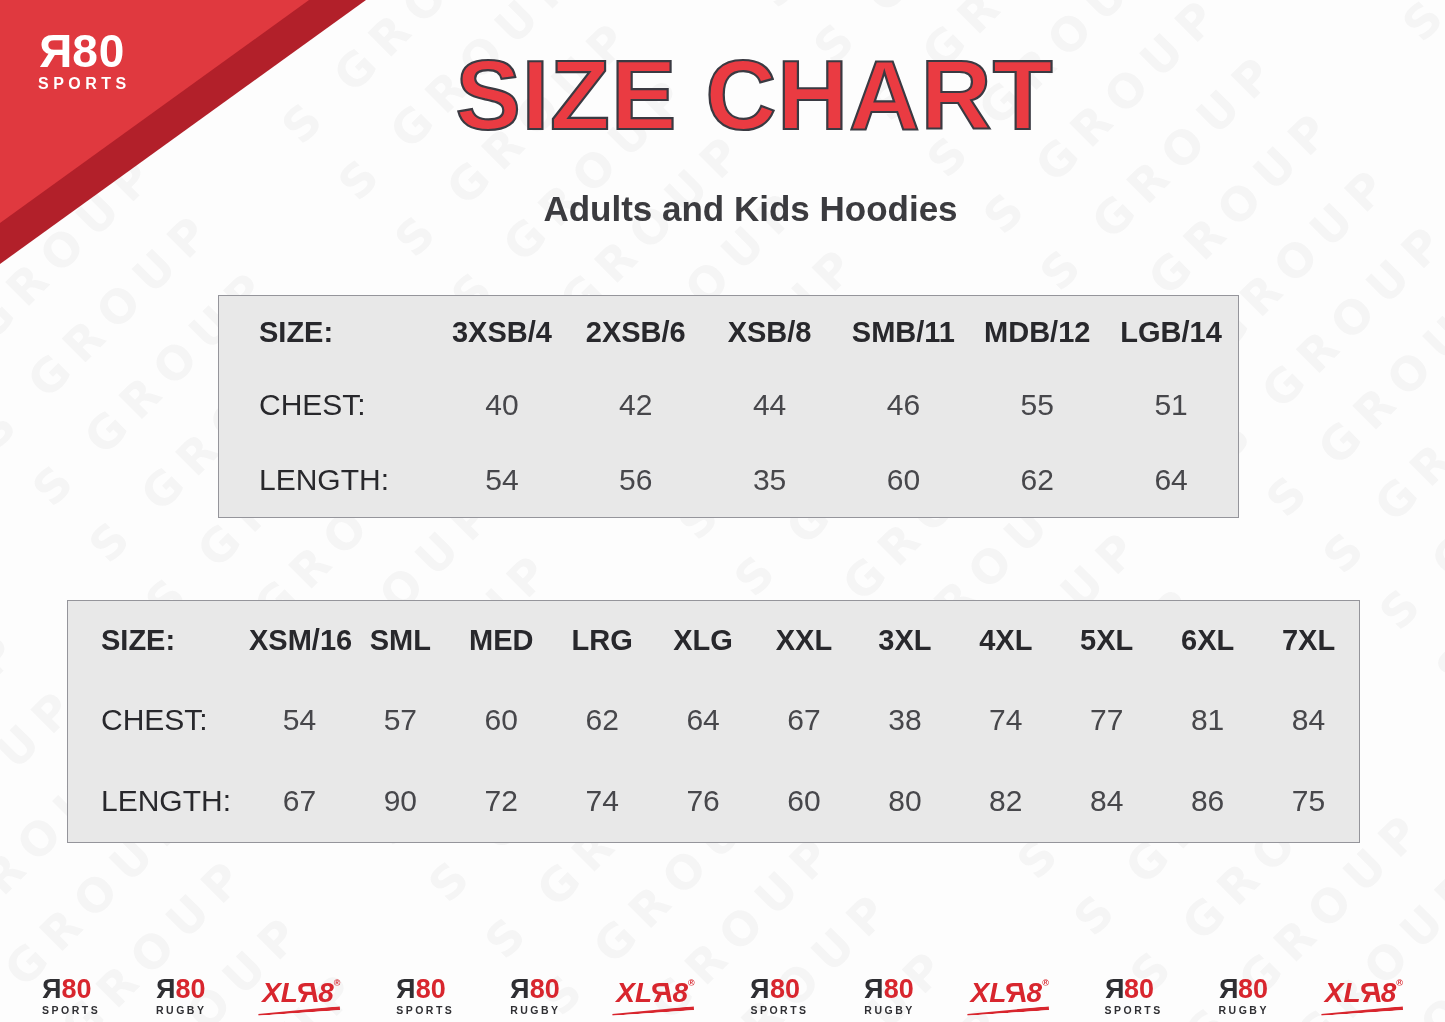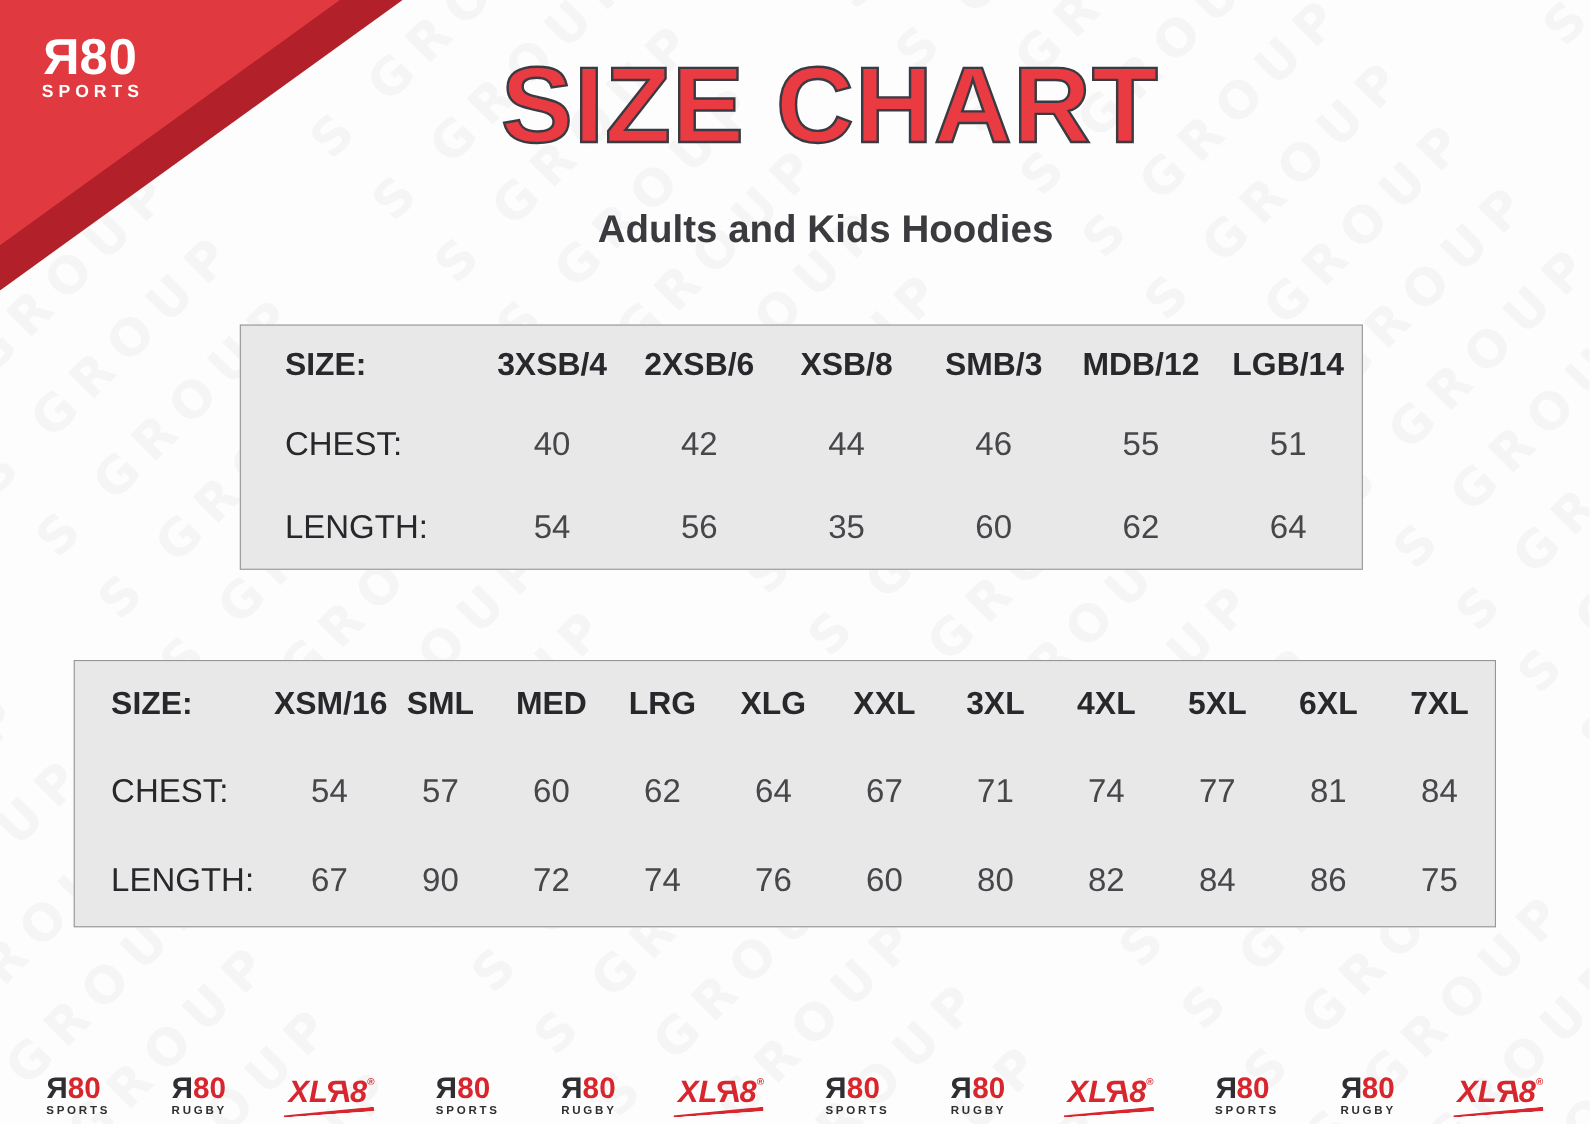--- a/index.html
+++ b/index.html
@@ -101,21 +101,21 @@
 
 <div class="title">SIZE CHART</div>
 <div class="subtitle">Adults and Kids Hoodies</div>
 
 <div id="table-kids" class="t-table">
     <div class="t-row head">
       <div class="t-cell label">SIZE:</div>
       <div class="t-cell">3XSB/4</div>
       <div class="t-cell">2XSB/6</div>
       <div class="t-cell">XSB/8</div>
-      <div class="t-cell">SMB/3</div>
+      <div class="t-cell">SMB/11</div>
       <div class="t-cell">MDB/12</div>
       <div class="t-cell">LGB/14</div>
     </div>
     <div class="t-row">
       <div class="t-cell label">CHEST:</div>
       <div class="t-cell">40</div>
       <div class="t-cell">42</div>
       <div class="t-cell">44</div>
       <div class="t-cell">46</div>
       <div class="t-cell">55</div>
@@ -147,21 +147,21 @@
       <div class="t-cell">7XL</div>
     </div>
     <div class="t-row">
       <div class="t-cell label">CHEST:</div>
       <div class="t-cell">54</div>
       <div class="t-cell">57</div>
       <div class="t-cell">60</div>
       <div class="t-cell">62</div>
       <div class="t-cell">64</div>
       <div class="t-cell">67</div>
-      <div class="t-cell">71</div>
+      <div class="t-cell">38</div>
       <div class="t-cell">74</div>
       <div class="t-cell">77</div>
       <div class="t-cell">81</div>
       <div class="t-cell">84</div>
     </div>
     <div class="t-row">
       <div class="t-cell label">LENGTH:</div>
       <div class="t-cell">67</div>
       <div class="t-cell">90</div>
       <div class="t-cell">72</div>

